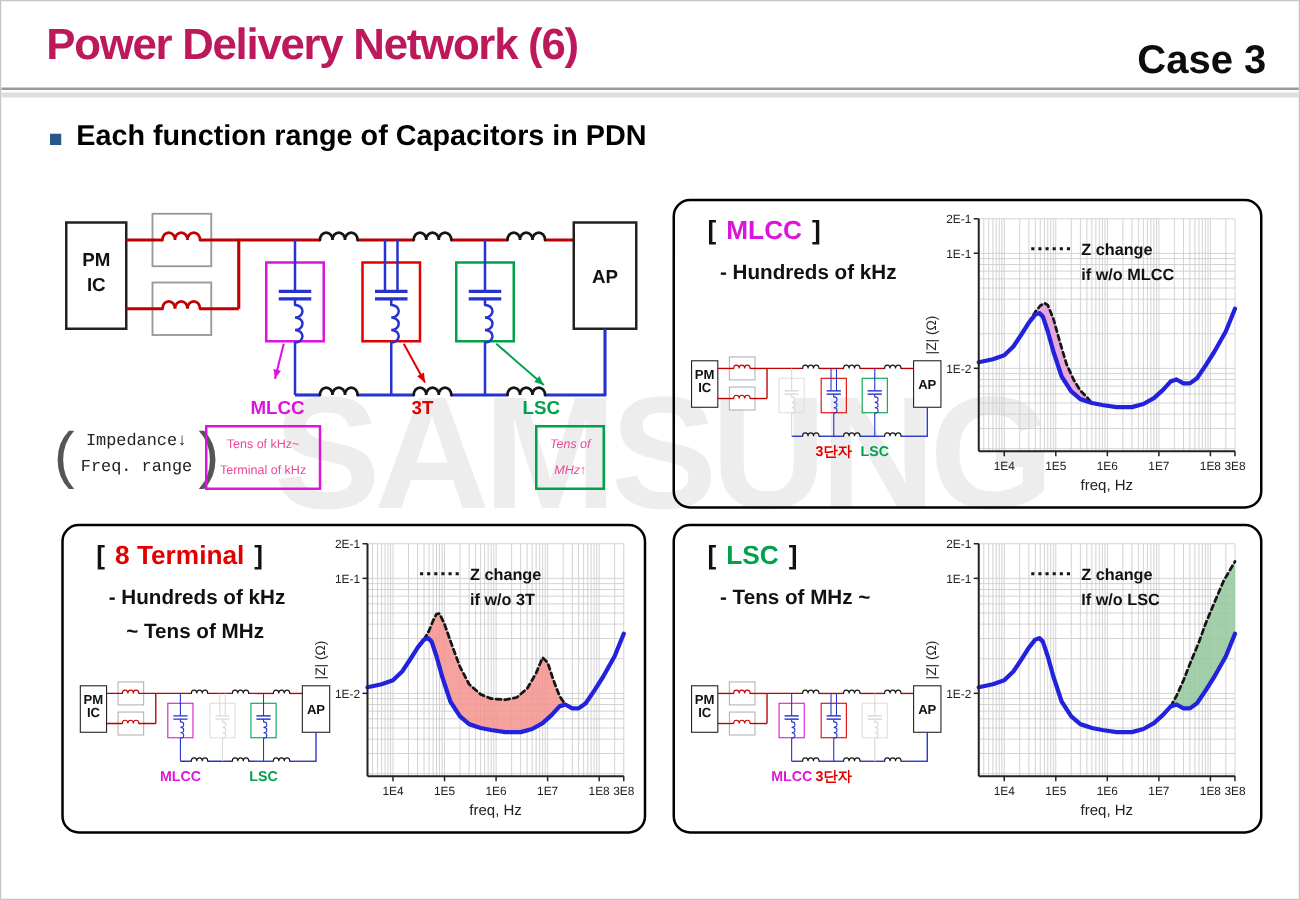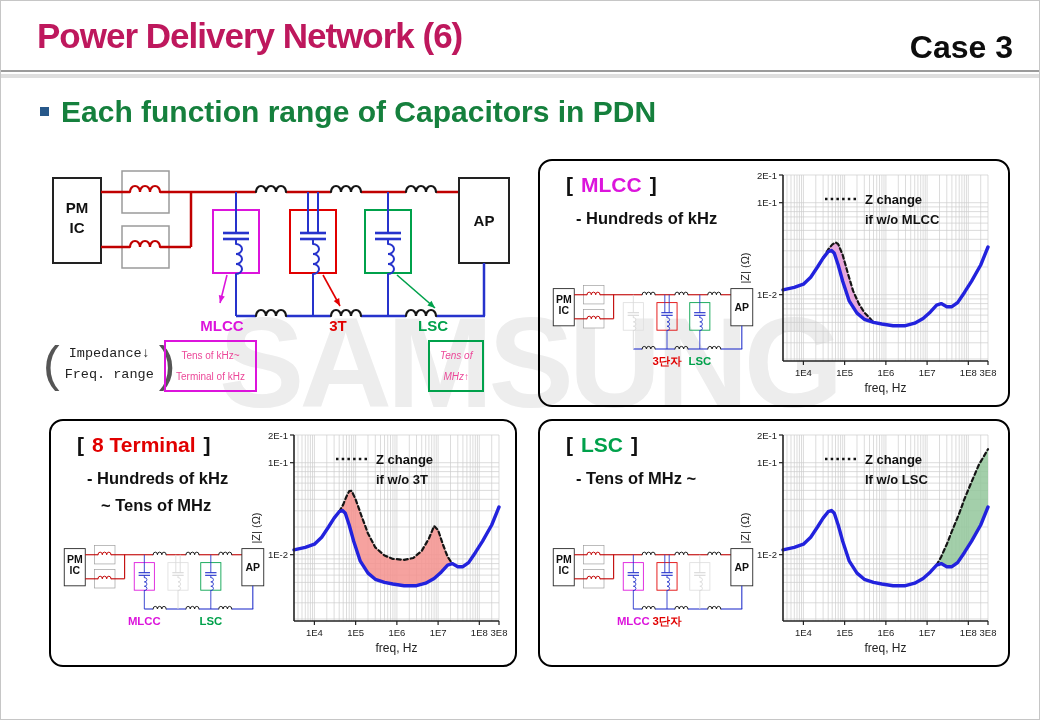--- a/index.html
+++ b/index.html
@@ -4,21 +4,21 @@
 <style>
   html,body{margin:0;padding:0;background:#fff;}
   body{font-family:"Liberation Sans",sans-serif;}
   .slide{position:relative;width:1040px;height:720px;background:#fff;border:1px solid #c6c6c6;box-sizing:border-box;overflow:hidden;}
   .watermark{position:absolute;left:218px;top:288px;font-size:128px;font-weight:bold;letter-spacing:-5px;color:#ededed;z-index:0;white-space:nowrap;}
   .title{position:absolute;left:36px;top:15px;font-size:35px;font-weight:bold;letter-spacing:-1px;color:#be185d;z-index:1;}
   .case-label{position:absolute;right:26px;top:28px;font-size:32px;font-weight:bold;color:#0d0d0d;z-index:1;}
   .sep-a{position:absolute;left:0;top:69px;width:1040px;height:2px;background:#9b9b9b;z-index:1;}
   .sep-b{position:absolute;left:0;top:73px;width:1040px;height:4px;background:#dedede;z-index:1;}
   .bullet-sq{position:absolute;left:39px;top:106px;width:9px;height:9px;background:#27588A;z-index:1;}
-  .heading{position:absolute;left:60px;top:94px;font-size:30px;font-weight:bold;color:#15803d;z-index:1;}
+  .heading{position:absolute;left:60px;top:94px;font-size:23px;font-weight:bold;color:#000000;z-index:1;}
   #circuit-main{position:absolute;left:40px;top:155px;z-index:1;overflow:visible;}
   .bracket-box{position:absolute;left:42px;top:334px;height:58px;display:flex;align-items:center;z-index:1;}
   .paren{font-size:50px;font-weight:normal;color:#555;line-height:50px;}
   .bracket-lines{text-align:center;margin:0 5px;font-size:13.5px;color:#222;line-height:21px;font-family:Liberation Mono, monospace;}
   .range-box{position:absolute;top:339px;border:2px solid #000;text-align:center;font-size:10px;color:#ec4899;line-height:21px;padding:3px 10px;z-index:1;}
   #range-box-0{left:163px;}
   #range-box-1{left:283px;}
   #range-box-2{left:427px;font-style:italic;}
   .panel{position:absolute;border:2px solid #000000;border-radius:14px;z-index:1;}
   #panel-0{left:537px;top:158px;width:468px;height:244px;}

